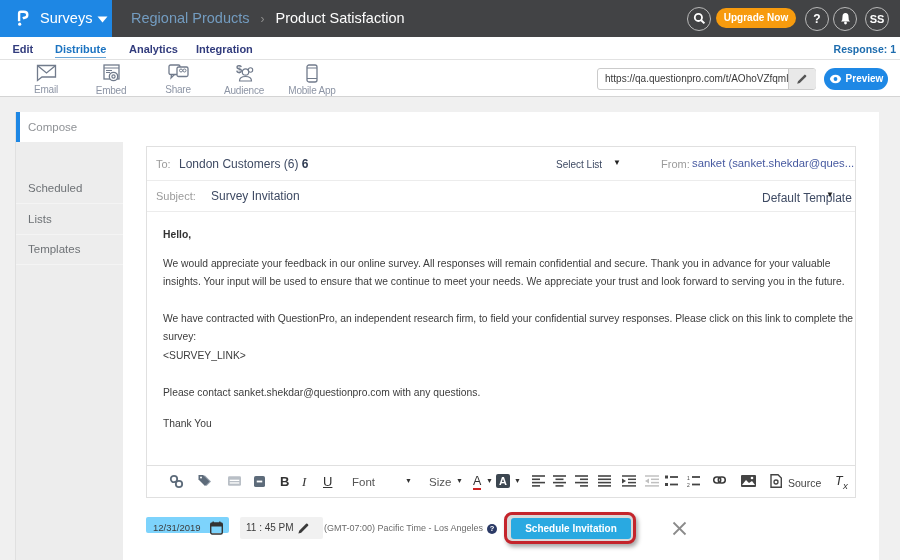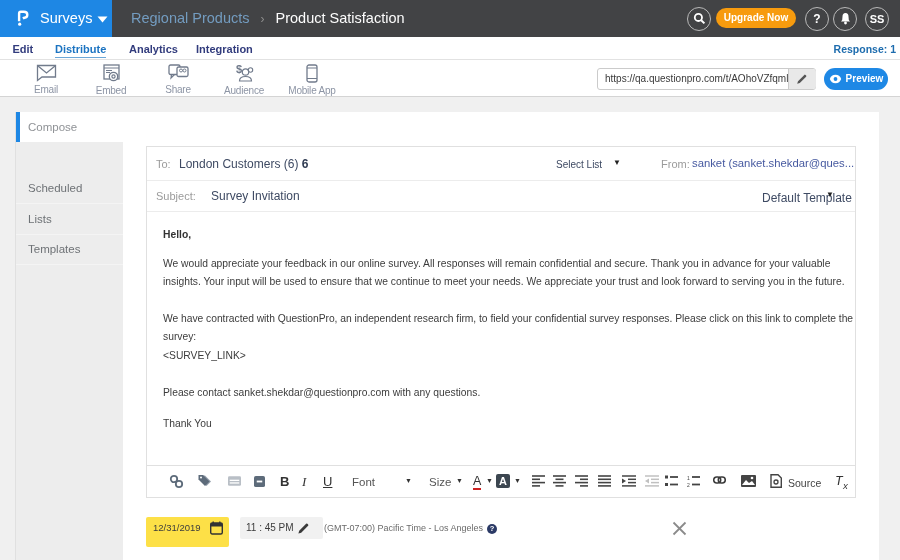--- a/index.html
+++ b/index.html
@@ -48,21 +48,21 @@
 .bline { position:absolute; left:16px; font-size:10.3px; color:#3c3c3c; white-space:nowrap; }
 
 
 #etb { position:absolute; left:0; right:0; bottom:0; height:32px; border-top:1px solid #e0e0e0; }
 #etb .t { position:absolute; top:8px; font-size:13px; color:#333; }
 #etb .dd { position:absolute; top:10px; font-size:11.5px; color:#555; }
 #etb .ddc { position:absolute; top:11px; font-size:7px; color:#333; }
 #etb svg { position:absolute; }
 
 
-#datebox { position:absolute; left:130px; top:405px; width:83px; height:30px; border-radius:2px; background:#fde047; font-size:9.5px; color:#3c3c3c; line-height:22px; padding-left:7px; }
+#datebox { position:absolute; left:130px; top:405px; width:83px; height:16px; border-radius:2px; background:#7dd3fc; font-size:9.5px; color:#3c3c3c; line-height:22px; padding-left:7px; }
 #timebox { position:absolute; left:224px; top:405px; width:83px; height:22px; border-radius:2px; background:#f1f1f1; font-size:10px; color:#3c3c3c; line-height:22px; padding-left:6px; }
 #tztext { position:absolute; left:308px; top:411px; font-size:9px; color:#6b6b6b; }
 #qhelp { position:absolute; left:471px; top:412px; width:10px; height:10px; border-radius:50%; background:#2b3a66; color:#fff; font-size:7.5px; font-weight:bold; text-align:center; line-height:10px; }
 #annot { position:absolute; left:488px; top:400px; width:132px; height:32px; border:3px solid #c4242b; border-radius:8px; background:#d9d9d9; box-shadow:2px 3px 4px rgba(0,0,0,.35); }
 #schbtn { position:absolute; left:4px; top:3px; width:120px; height:21px; background:#29a9e1; border-radius:3px; color:#fff; font-size:10px; font-weight:bold; text-align:center; line-height:22px; }
 </style>
 </head>
 <body>
 
 <div id="topbar">
@@ -329,17 +329,20 @@
         <line x1="9.8" y1="0.5" x2="9.8" y2="2.5" stroke="#333" stroke-width="1.4"></line>
       </svg>
   </div>
   <div id="timebox">11 : 45 PM
     <svg class="abs" style="left:57px;top:4.5px" width="13" height="13" viewBox="0 0 13 13">
         <path d="M1.4 11.6 L2.2 8.7 L9.1 1.8 Q9.7 1.2 10.4 1.8 L11.1 2.5 Q11.7 3.2 11.1 3.8 L4.2 10.7 Z" fill="#3a3a3a"></path>
       </svg>
   </div>
   <span id="tztext">(GMT-07:00) Pacific Time - Los Angeles</span>
   <div id="qhelp">?</div>
+  <div id="annot">
+      <div id="schbtn">Schedule Invitation</div>
+    </div>
   <svg class="abs" style="left:656px;top:409px" width="15" height="15" viewBox="0 0 15 15">
       <line x1="1.5" y1="1.5" x2="13.5" y2="13.5" stroke="#8a8a8a" stroke-width="1.8"></line>
       <line x1="13.5" y1="1.5" x2="1.5" y2="13.5" stroke="#8a8a8a" stroke-width="1.8"></line>
     </svg>
 </div>
 
 </body></html>

